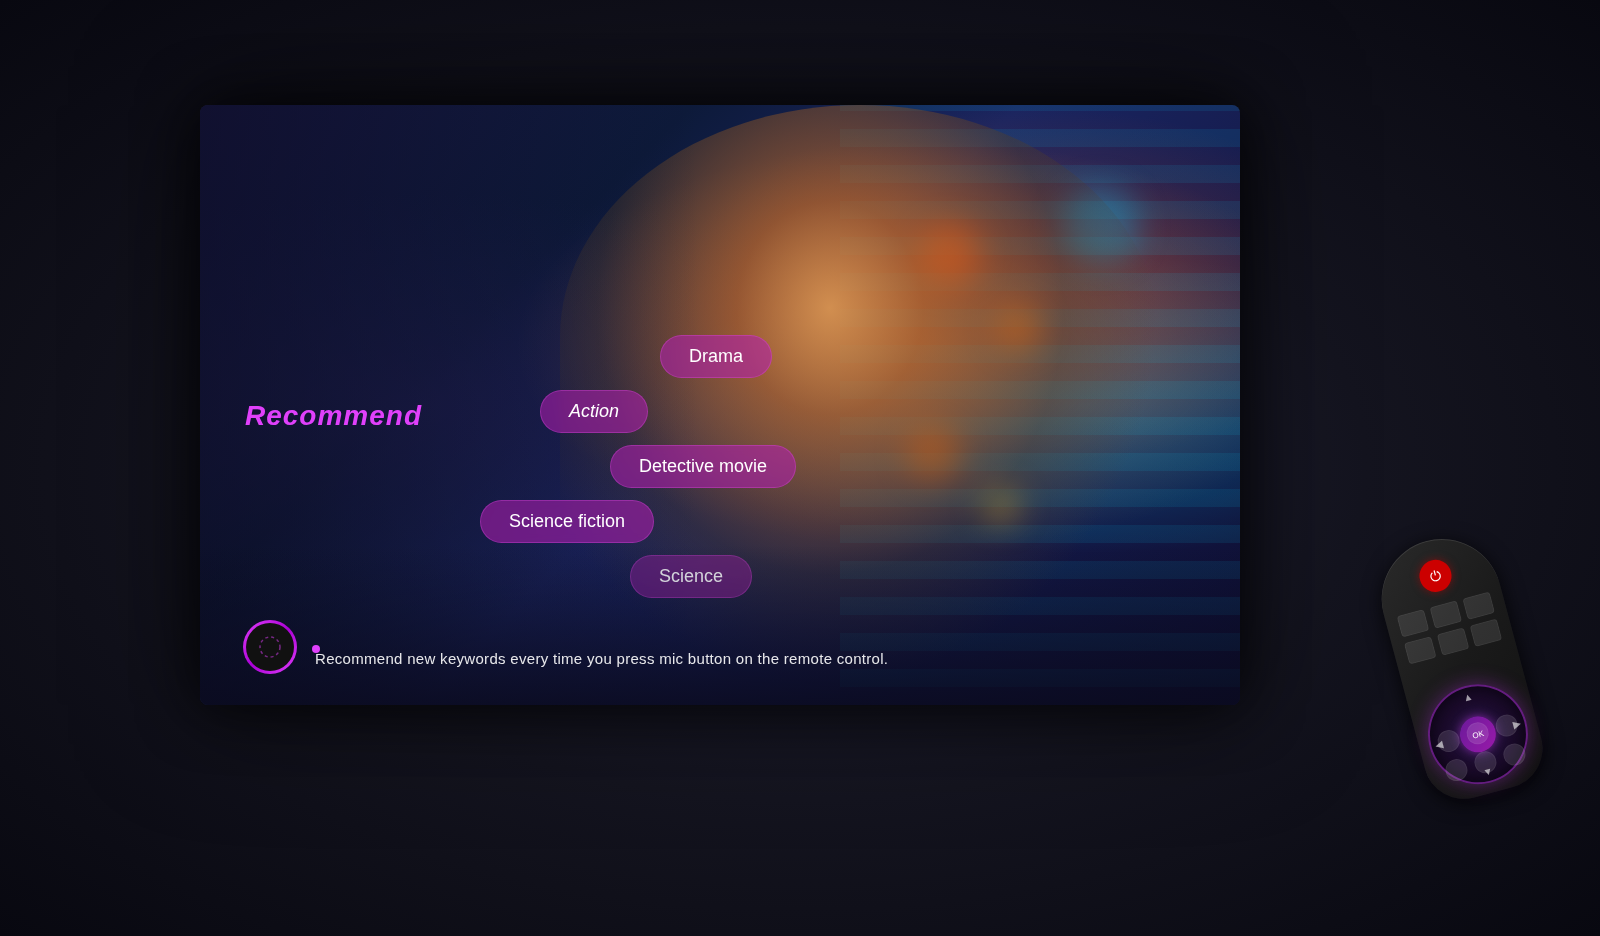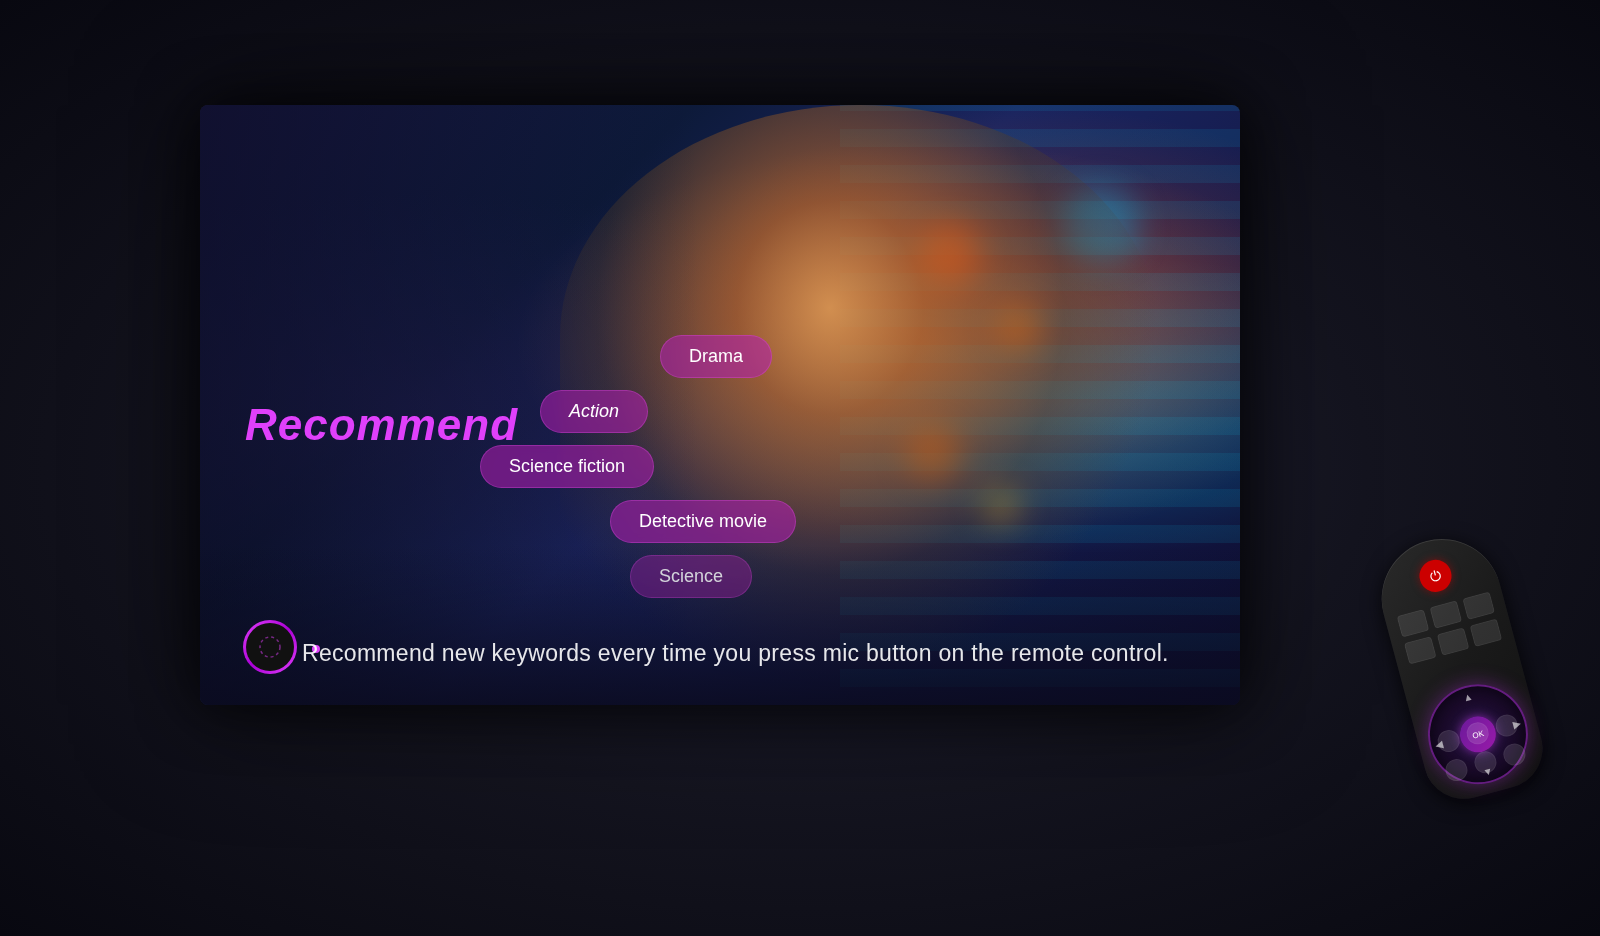--- a/index.html
+++ b/index.html
@@ -110,21 +110,21 @@
       right: 0;
       height: 160px;
       background: linear-gradient(to top, rgba(10,10,30,0.85) 0%, transparent 100%);
     }
 
     
     .recommend-label {
       position: absolute;
       left: 45px;
       top: 295px;
-      font-size: 44px;
+      font-size: 28px;
       font-style: italic;
       font-weight: 600;
       color: #e040fb;
       letter-spacing: 1px;
     }
 
     
     .genre-tags {
       position: absolute;
       left: 280px;
@@ -191,23 +191,23 @@
       background: #e040fb;
       position: absolute;
       bottom: 24px;
       left: 72px;
     }
 
     
     .bottom-text {
       position: absolute;
       bottom: 38px;
-      left: 102px;
+      left: 115px;
       color: rgba(255,255,255,0.9);
-      font-size: 23px;
+      font-size: 15px;
       letter-spacing: 0.3px;
       text-align: center;
     }
 
     
     .remote {
       position: absolute;
       right: 55px;
       bottom: 60px;
       width: 160px;
@@ -365,24 +365,24 @@
     <div class="recommend-label">Recommend</div>
 
     <div class="genre-tags">
       <div class="tag-row">
         <div class="genre-tag tag-drama">Drama</div>
       </div>
       <div class="tag-row">
         <div class="genre-tag tag-action">Action</div>
       </div>
       <div class="tag-row">
+        <div class="genre-tag tag-detective">Detective movie</div>
+      </div>
+      <div class="tag-row">
         <div class="genre-tag tag-scifi">Science fiction</div>
-      </div>
-      <div class="tag-row">
-        <div class="genre-tag tag-detective">Detective movie</div>
       </div>
       <div class="tag-row">
         <div class="genre-tag tag-trailer">Science</div>
       </div>
     </div>
 
     <div class="mic-icon-wrapper">
       <div class="mic-ring">
         <svg width="24" height="24" viewBox="0 0 24 24">
           <circle cx="12" cy="12" r="10" fill="none" stroke="#e040fb" stroke-width="1.5" stroke-dasharray="3 3" opacity="0.5"></circle>

